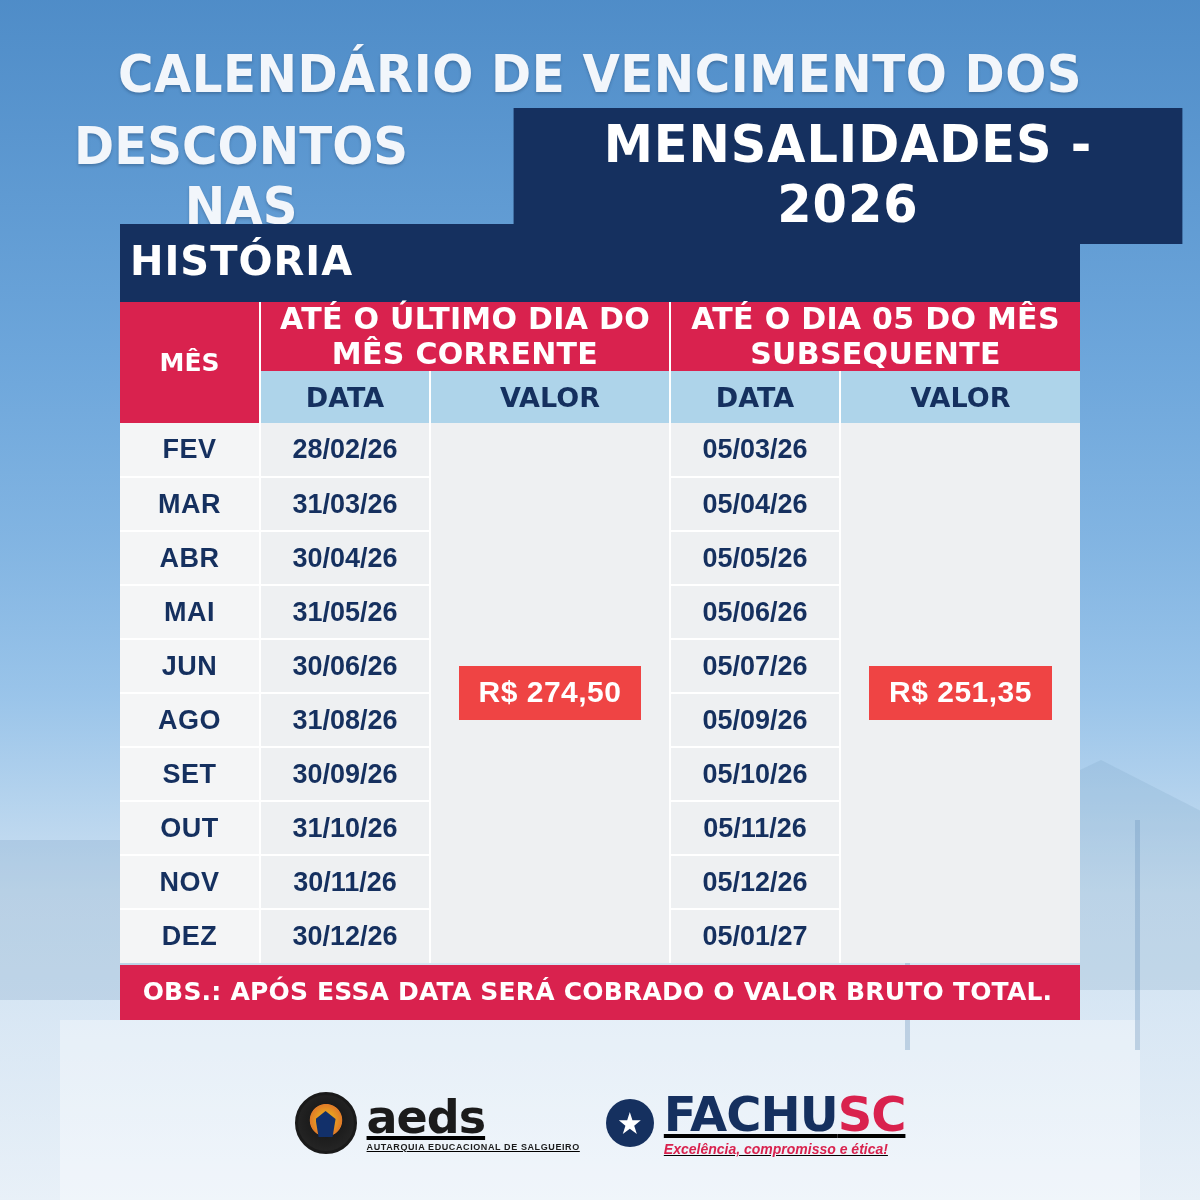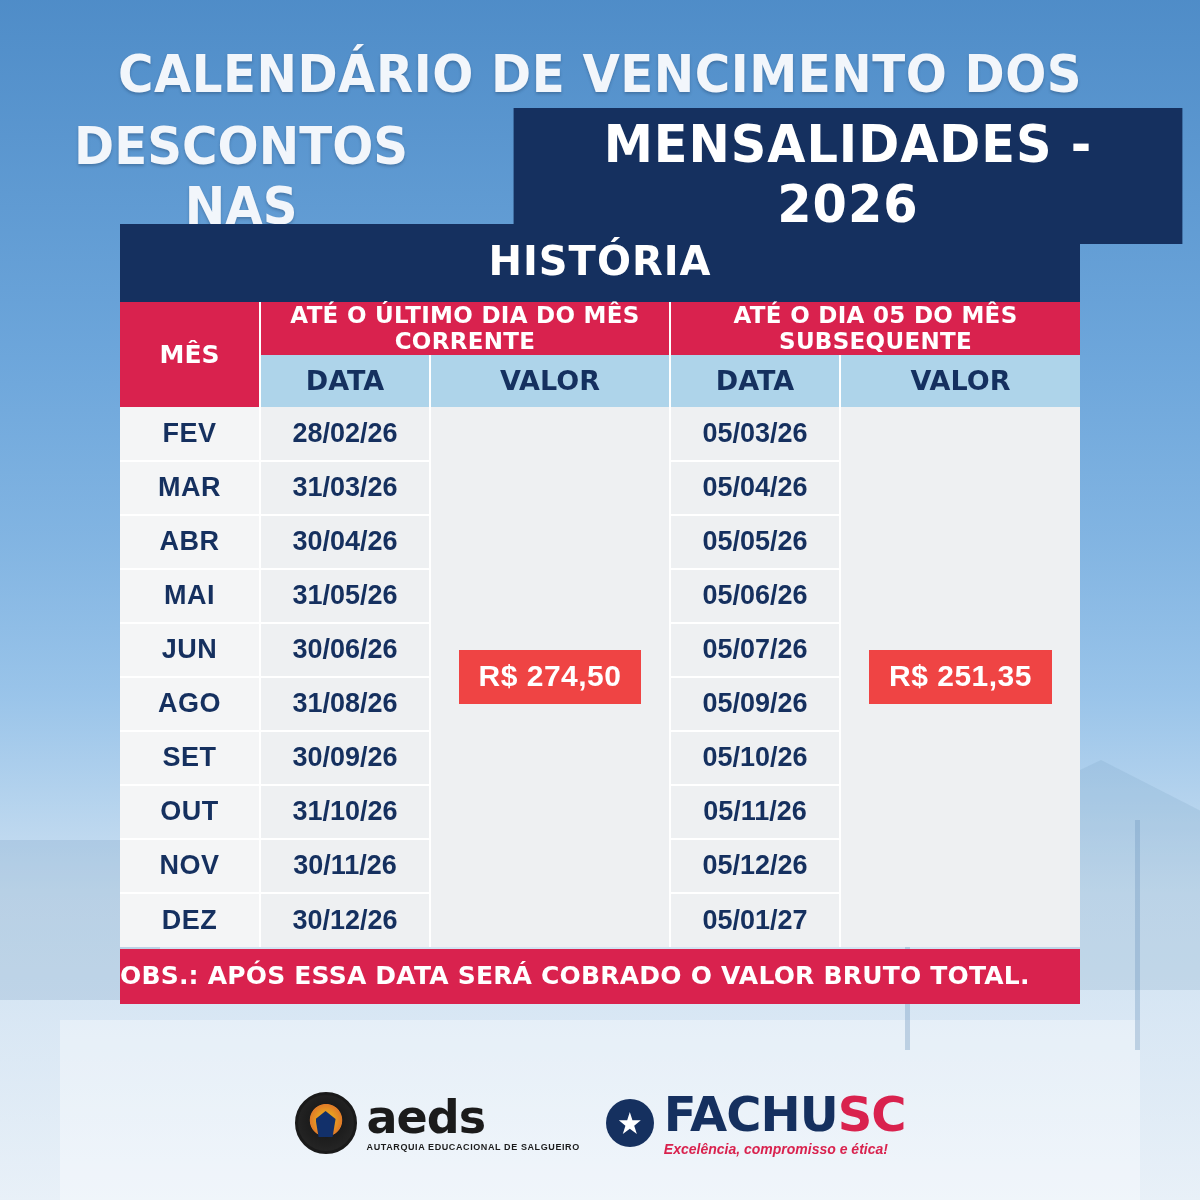--- a/index.html
+++ b/index.html
@@ -62,38 +62,38 @@
     letter-spacing: 1px;
   }
 
   
   .card {
     position: absolute; left: 120px; top: 224px; width: 960px;
   }
   .course-header {
     background: #15305f;
     color: #ffffff;
-    text-align: center;
+    text-align: left;
     font-family: "DejaVu Sans", sans-serif;
     font-weight: 700;
     font-size: 40px;
     letter-spacing: 1px;
-    padding: 14px 0 18px 0;
+    padding: 14px 0 18px 10px;
     transform: none;
   }
   table { border-collapse: collapse; width: 960px; table-layout: fixed; }
   .c-mes { width: 140px; }
   .c-data { width: 170px; }
   .c-valor { width: 240px; }
 
   th, td { padding: 0; }
 
   .hd-pink {
     background: #d9224e; color: #ffffff;
-    font-weight: 700; font-size: 23px;
+    font-weight: 700; font-size: 30px;
     text-align: center; line-height: 1.15;
     letter-spacing: 0.3px;
     font-family: "DejaVu Sans", sans-serif;
     border-right: 2px solid #ffffff;
   }
   .hd-mes {
     background: #d9224e; color: #ffffff;
     font-weight: 700; font-size: 25px; text-align: center;
     font-family: "DejaVu Sans", sans-serif;
     border-right: 2px solid #ffffff;
@@ -137,32 +137,32 @@
     color: #ffffff;
     font-weight: 700;
     font-size: 30px;
     padding: 9px 20px 11px 20px;
     letter-spacing: 0.5px;
     white-space: nowrap;
   }
 
   .obs {
     background: #d9224e; color: #ffffff;
-    text-align: left;
+    text-align: center;
     font-weight: 700; font-size: 25px;
     padding: 12px 5px 14px 0;
     letter-spacing: 0.2px;
     font-family: "DejaVu Sans", sans-serif;
     margin-top: 2px;
   }
 
   
   .footer {
     position: absolute; left: 0; top: 1090px; width: 1200px;
-    display: flex; align-items: center; justify-content: center; gap: 26px;
+    display: flex; align-items: center; justify-content: center; gap: 26px; text-decoration: underline;
   }
   .aeds { display: flex; align-items: center; gap: 10px; }
   .aeds-seal {
     width: 62px; height: 62px; border-radius: 50%;
     background: radial-gradient(circle at 50% 45%, #f0c419 0%, #e07b28 38%, #1c1c1c 40%, #2b2b2b 100%);
     border: 3px solid #1a1a1a;
     position: relative;
   }
   .aeds-seal::after {
     content: "";

